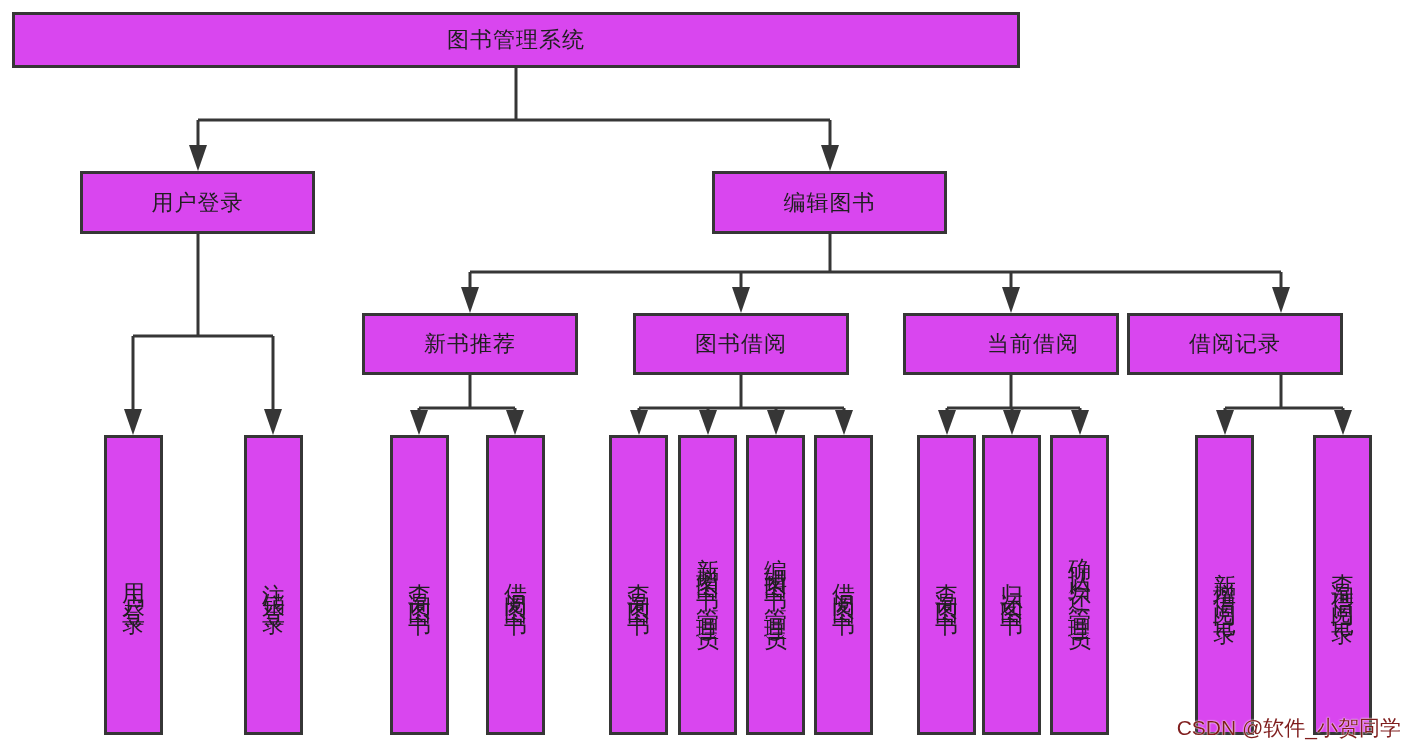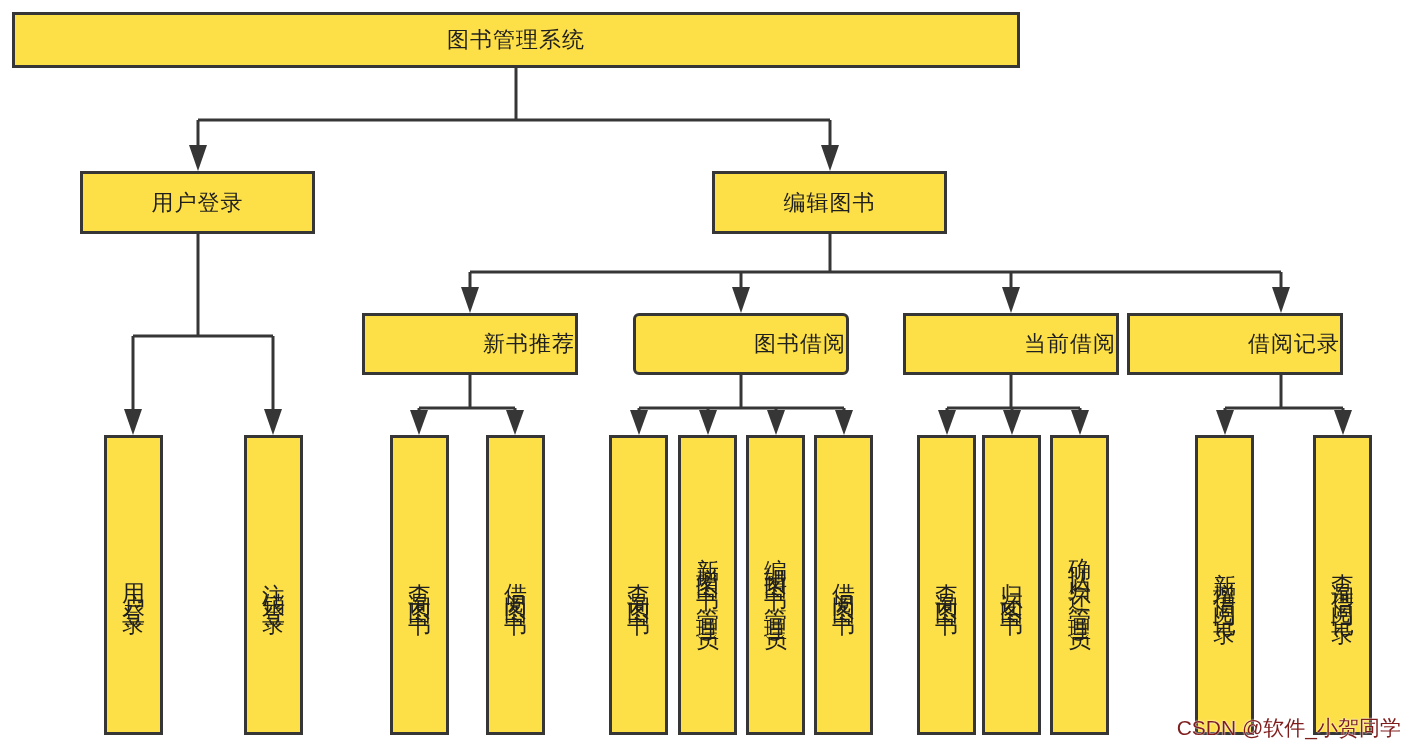--- a/index.html
+++ b/index.html
@@ -29,40 +29,40 @@
     stroke-width: 3;
     fill: none;
   }
   .connectors polygon {
     fill: #363636;
     stroke: none;
   }
   .node {
     position: absolute;
     box-sizing: border-box;
-    background: #fde047;
+    background: #d946ef;
     border: 3px solid #363636;
     display: flex;
     align-items: center;
     justify-content: center;
     z-index: 1;
   }
   .node.h-label {
     font-size: 22px;
     letter-spacing: 1px;
     white-space: nowrap;
   }
   .node.root {
     left: 12px; top: 12px; width: 1008px; height: 56px;
   }
   .node.lvl2 {
     width: 235px; height: 63px; top: 171px;
   }
   .node.lvl3 {
-    width: 216px; height: 62px; top: 313px; justify-content: flex-end;
+    width: 216px; height: 62px; top: 313px;
   }
   .node.leaf {
     width: 59px; height: 300px; top: 435px;
   }
   .vtext {
     writing-mode: vertical-rl;
     text-orientation: mixed;
     font-size: 23px;
     letter-spacing: 10px;
     line-height: 1;
@@ -153,21 +153,21 @@
   <div class="node lvl2 h-label" style="left:80px;">
     <span>用户登录</span>
   </div>
   <div class="node lvl2 h-label" style="left:712px;">
     <span>编辑图书</span>
   </div>
 
   <div class="node lvl3 h-label" style="left:362px;">
     <span>新书推荐</span>
   </div>
-  <div class="node lvl3 h-label" style="left:633px;border-radius:6px;">
+  <div class="node lvl3 h-label" style="left:633px;">
     <span>图书借阅</span>
   </div>
   <div class="node lvl3 h-label" style="left:903px;padding-left:44px;">
     <span>当前借阅</span>
   </div>
   <div class="node lvl3 h-label" style="left:1127px;">
     <span>借阅记录</span>
   </div>
 
   <div class="node leaf" style="left:104px;">

